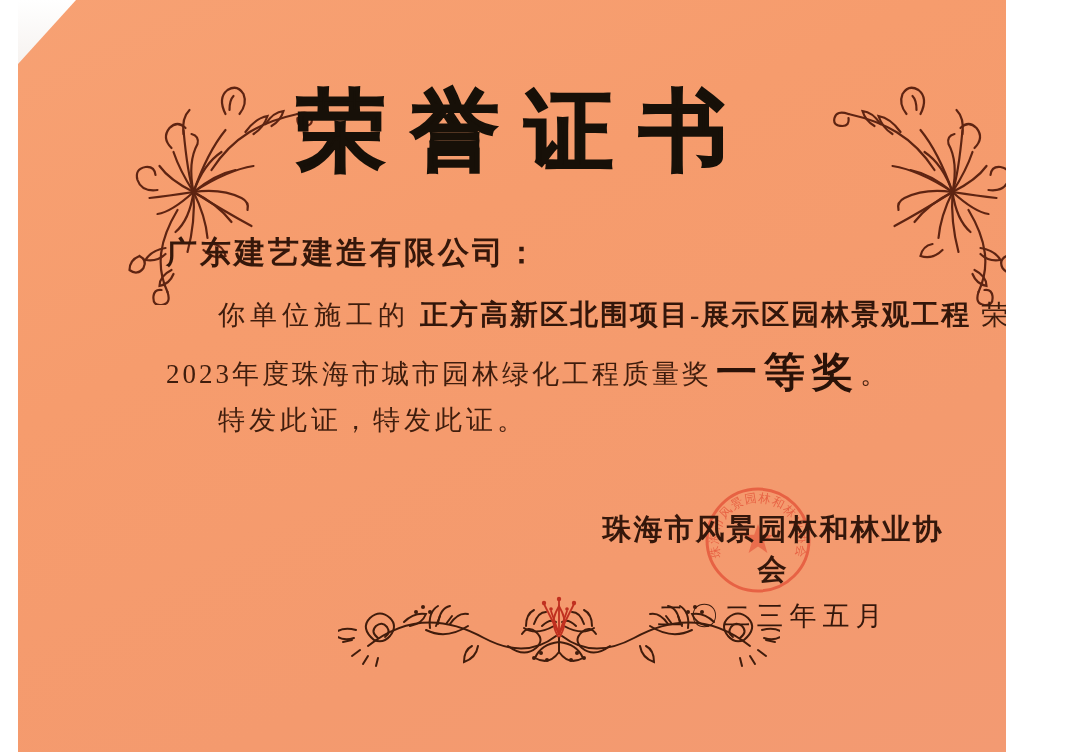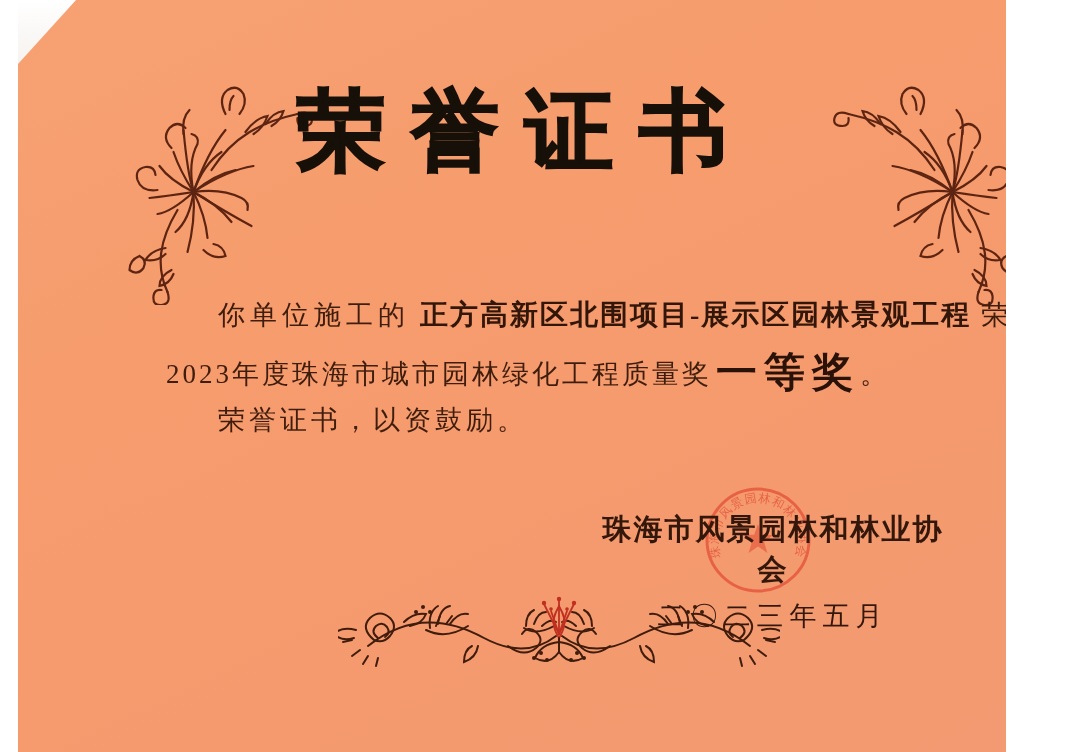--- a/index.html
+++ b/index.html
@@ -118,30 +118,31 @@
       <path d="M64 186 q -10 4 -10 14 q 8 6 14 -2 q 4 -8 -4 -12"></path>
       <path d="M82 120 q -16 2 -20 -10 q -3 -11 8 -13 q 9 -1 10 8"></path>
       <path d="M96 78 q -10 -10 -2 -20 q 8 -8 16 0"></path>
       <path d="M108 64 q -2 -16 6 -24"></path>
       <path d="M128 180 q 10 10 22 6 q -2 -10 -12 -12"></path>
     </g>
   </svg>
 
   <div class="title">荣誉证书</div>
 
+  <div class="recipient">广东建艺建造有限公司：</div>
 
   <div class="line line1">
     <span>你单位施工的</span><span class="project">正方高新区北围项目-展示区园林景观工程</span><span>荣获</span>
   </div>
 
   <div class="line line2">
     <span>2023年度珠海市城市园林绿化工程质量奖</span><span class="award">一等奖</span><span>。</span>
   </div>
 
-  <div class="line line3">荣誉证书，以资鼓励。</div>
+  <div class="line line3">特发此证，特发此证。</div>
 
   <svg class="seal" viewBox="0 0 130 130">
     <circle cx="65" cy="63" r="51" stroke="#e0402a" stroke-width="3" fill="none"></circle>
     <polygon fill="#e0402a" opacity="0.8" points="65,47 68.8,57.8 80.2,58.1 71.1,65 74.4,75.9 65,69.4 55.6,75.9 58.9,65 49.8,58.1 61.2,57.8"></polygon>
     <defs>
       <path id="seal-arc" d="M27.4 78.7 A40 40 0 1 1 102.6 78.7" fill="none"></path>
     </defs>
     <text font-size="12" fill="#e0402a" letter-spacing="1" font-family="Liberation Serif, DejaVu Serif, serif">
       <textPath href="#seal-arc" startOffset="50%" text-anchor="middle">珠海市风景园林和林业协会</textPath>
     </text>

